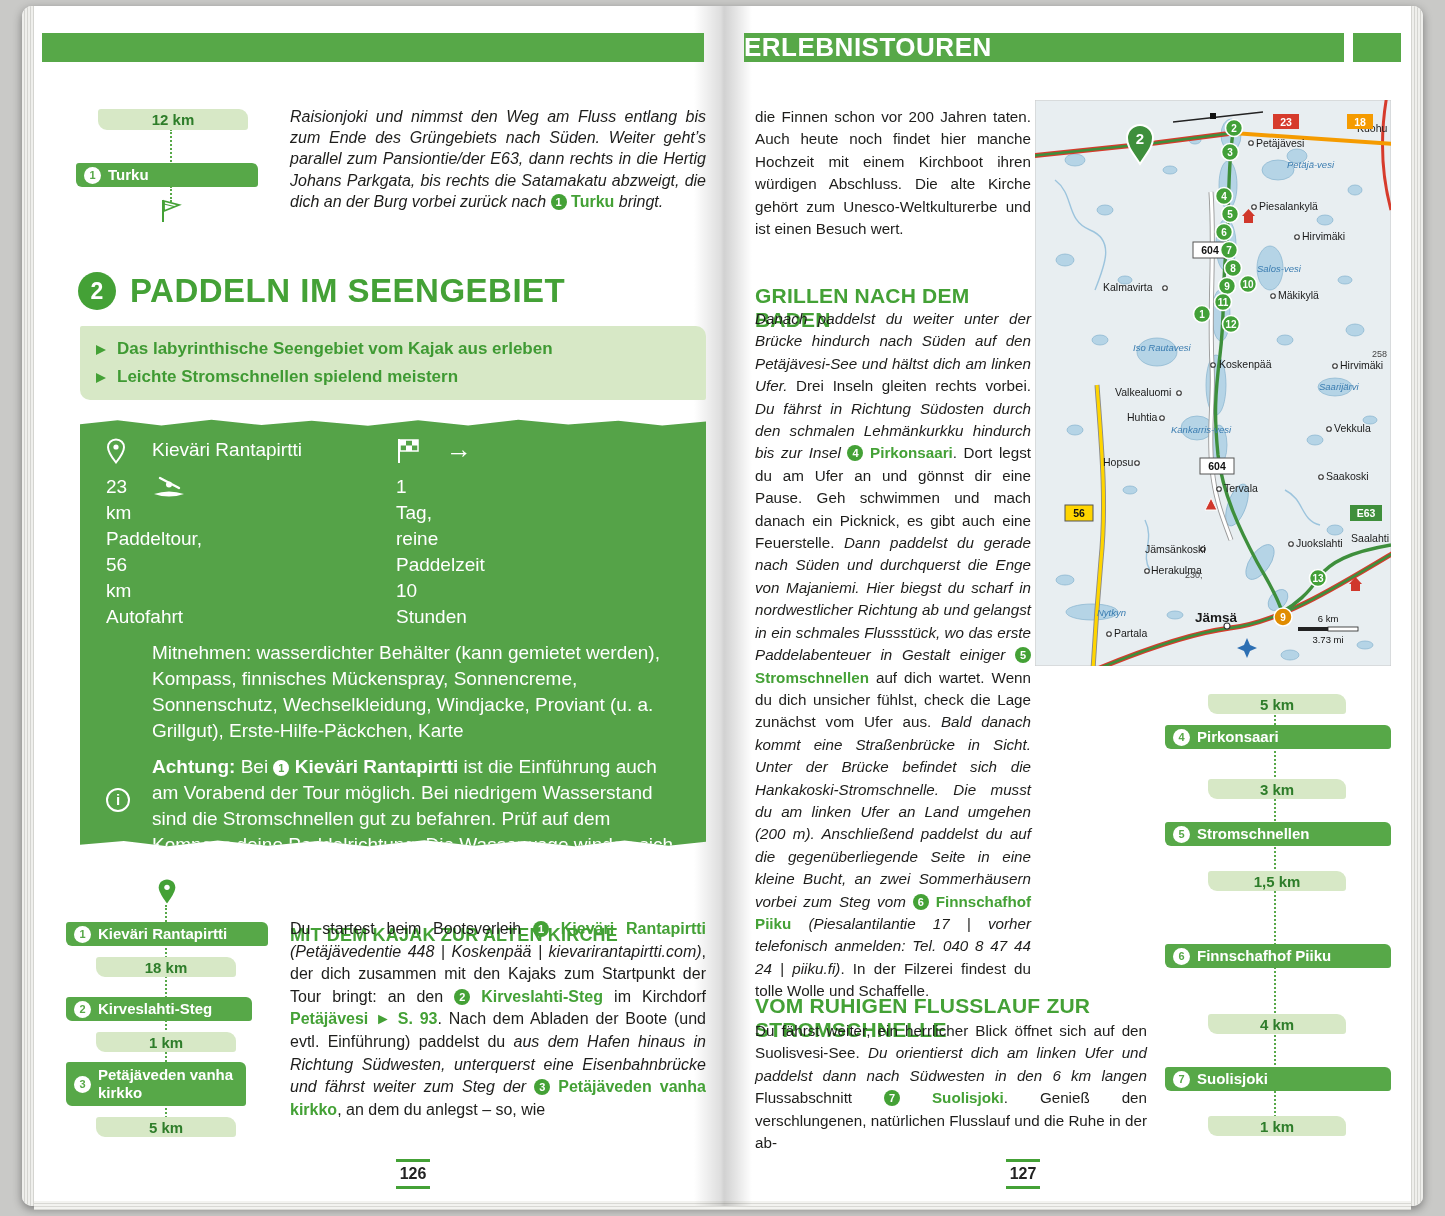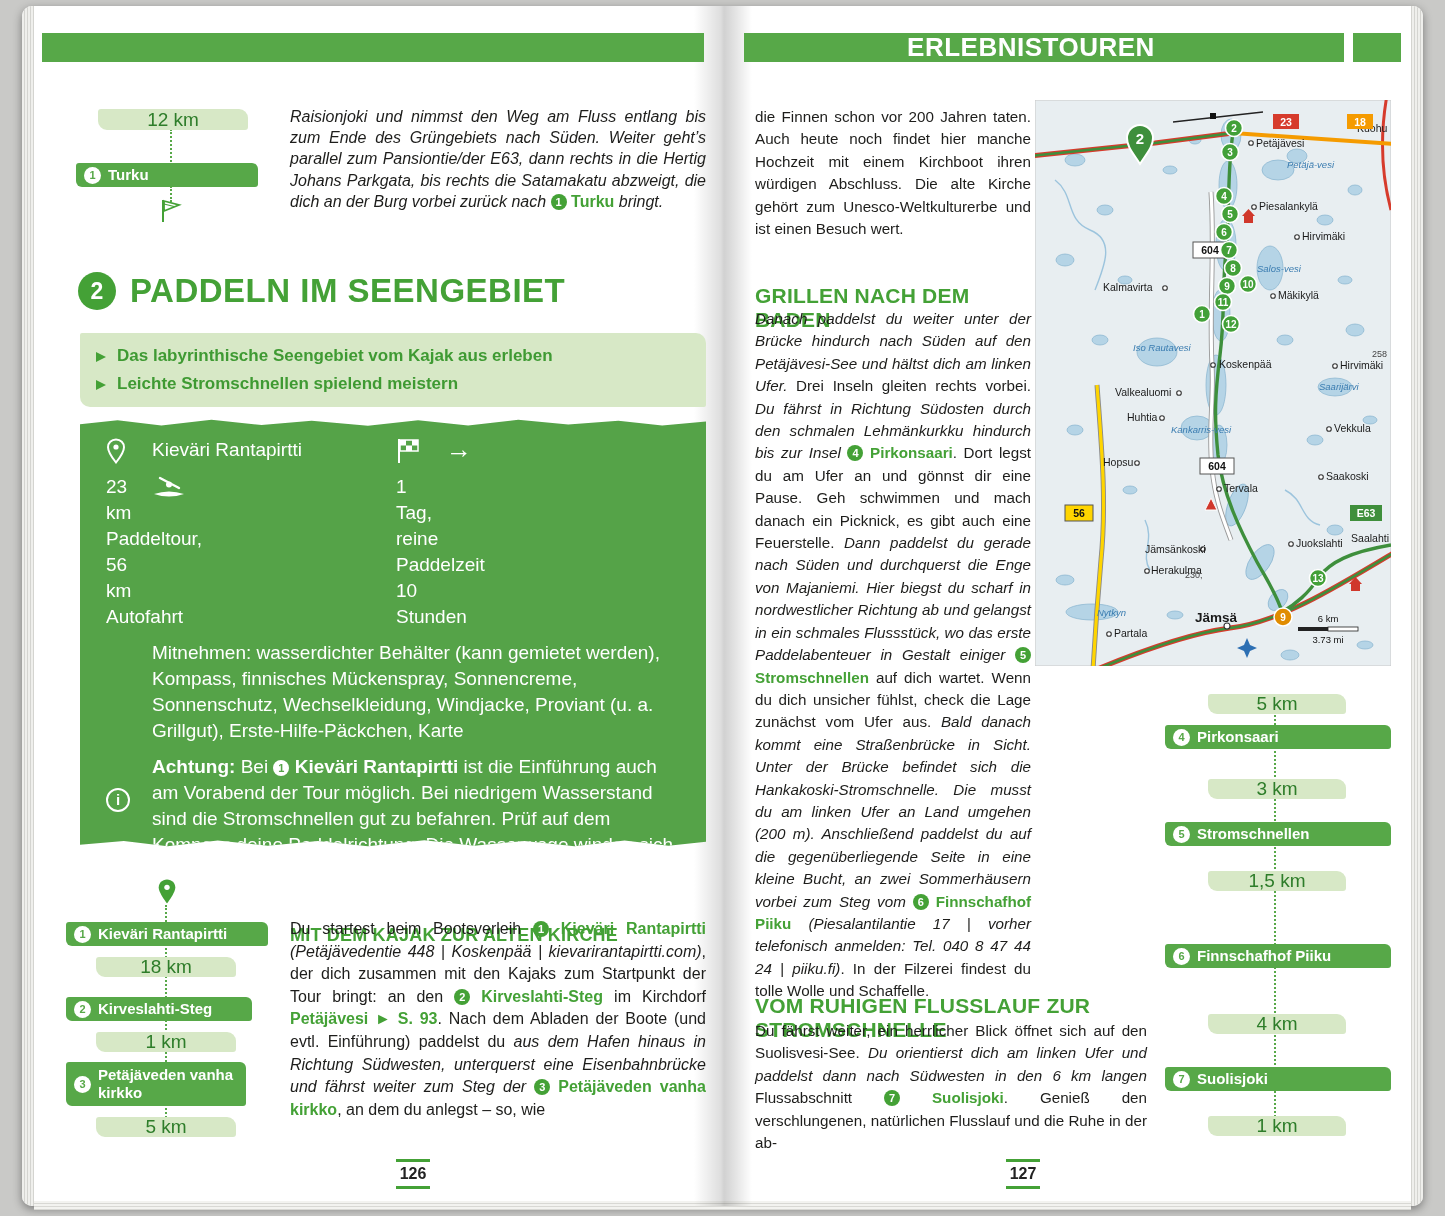--- a/index.html
+++ b/index.html
@@ -22,30 +22,30 @@
   .edge-r{right:22px;top:6px;width:12px;height:1200px;border-radius:0 10px 10px 0;
           background:repeating-linear-gradient(to left,#efefec 0 2px,#d4d4d0 2px 3px);}
   .edge-b{left:34px;right:34px;bottom:6px;height:9px;
           background:repeating-linear-gradient(to bottom,#f3f3f0 0 2px,#d8d8d4 2px 3px);}
   .fold{position:absolute;left:694px;top:6px;width:58px;height:1200px;z-index:2;pointer-events:none;
         background:linear-gradient(to right,rgba(0,0,0,0),rgba(0,0,0,.13) 46%,rgba(0,0,0,.18) 52%,rgba(0,0,0,0));}
   .abs{position:absolute;z-index:3;}
 
   
   .hbar{background:var(--bar);}
-  .hbar-right{display:flex;align-items:center;justify-content:center;padding-right:26px;
+  .hbar-right{display:flex;align-items:center;justify-content:flex-start;padding-right:26px;
               color:#fff;font-weight:bold;font-size:26px;letter-spacing:.5px;}
 
   
   .tl-bar{position:absolute;z-index:4;background:var(--bar);border-radius:3px 6px 3px 6px;
           display:flex;align-items:center;gap:7px;padding:0 8px;color:#fff;font-weight:bold;font-size:15px;line-height:1.2;}
   .tl-bar .num{flex:0 0 auto;width:17px;height:17px;border-radius:50%;background:#fff;color:var(--bar);
                font-size:11px;line-height:17px;text-align:center;font-weight:bold;}
   .tl-wash{position:absolute;z-index:4;background:var(--wash);border-radius:3px 9px 3px 9px;color:var(--green-dark);
-           font-weight:normal;font-size:19px;display:flex;align-items:center;justify-content:center;text-align:center;}
+           font-weight:bold;font-size:15px;display:flex;align-items:center;justify-content:center;text-align:center;}
   .tl-dots{position:absolute;z-index:3;width:0;border-left:2px dotted var(--bar);}
 
   
   .intro{font-size:16px;line-height:21.2px;text-align:justify;}
   .sec-head{display:flex;align-items:center;gap:14px;}
   .sec-num{width:38px;height:38px;border-radius:50%;background:var(--green);color:#fff;
            font-size:23px;font-weight:bold;display:flex;align-items:center;justify-content:center;}
   .sec-title{font-size:33px;font-weight:bold;color:var(--green);letter-spacing:.5px;}
   .highlights{background:var(--wash);padding:9px 0;border-radius:2px 10px 2px 10px;}
   .hl-row{display:flex;gap:11px;padding:4px 16px;}
@@ -122,21 +122,21 @@
     </svg>
   </div>
 
   <div class="abs intro" style="left:290px;top:106px;width:416px"><span class="seg-i">Raisionjoki und nimmst den Weg am Fluss entlang bis zum Ende des Grüngebiets nach Süden. Weiter geht’s parallel zum Pansiontie/der E63, dann rechts in die Hertig Johans Parkgata, bis rechts die Satamakatu abzweigt, die dich an der Burg vorbei zurück nach </span><span class="seg-n">1</span><span class="seg-g"> Turku</span><span class="seg-i"> bringt.</span></div>
 
   <div class="abs sec-head" style="left:78px;top:272px">
     <div class="sec-num">2</div>
     <div class="sec-title">PADDELN IM SEENGEBIET</div>
   </div>
 
-  <div class="abs highlights" style="left:80px;top:333px;width:626px">
+  <div class="abs highlights" style="left:80px;top:326px;width:626px">
     <div class="hl-row">
       <span class="hl-arrow"></span>
       <span class="hl-text">Das labyrinthische Seengebiet vom Kajak aus erleben</span>
     </div>
     <div class="hl-row">
       <span class="hl-arrow"></span>
       <span class="hl-text">Leichte Stromschnellen spielend meistern</span>
     </div>
   </div>
 

